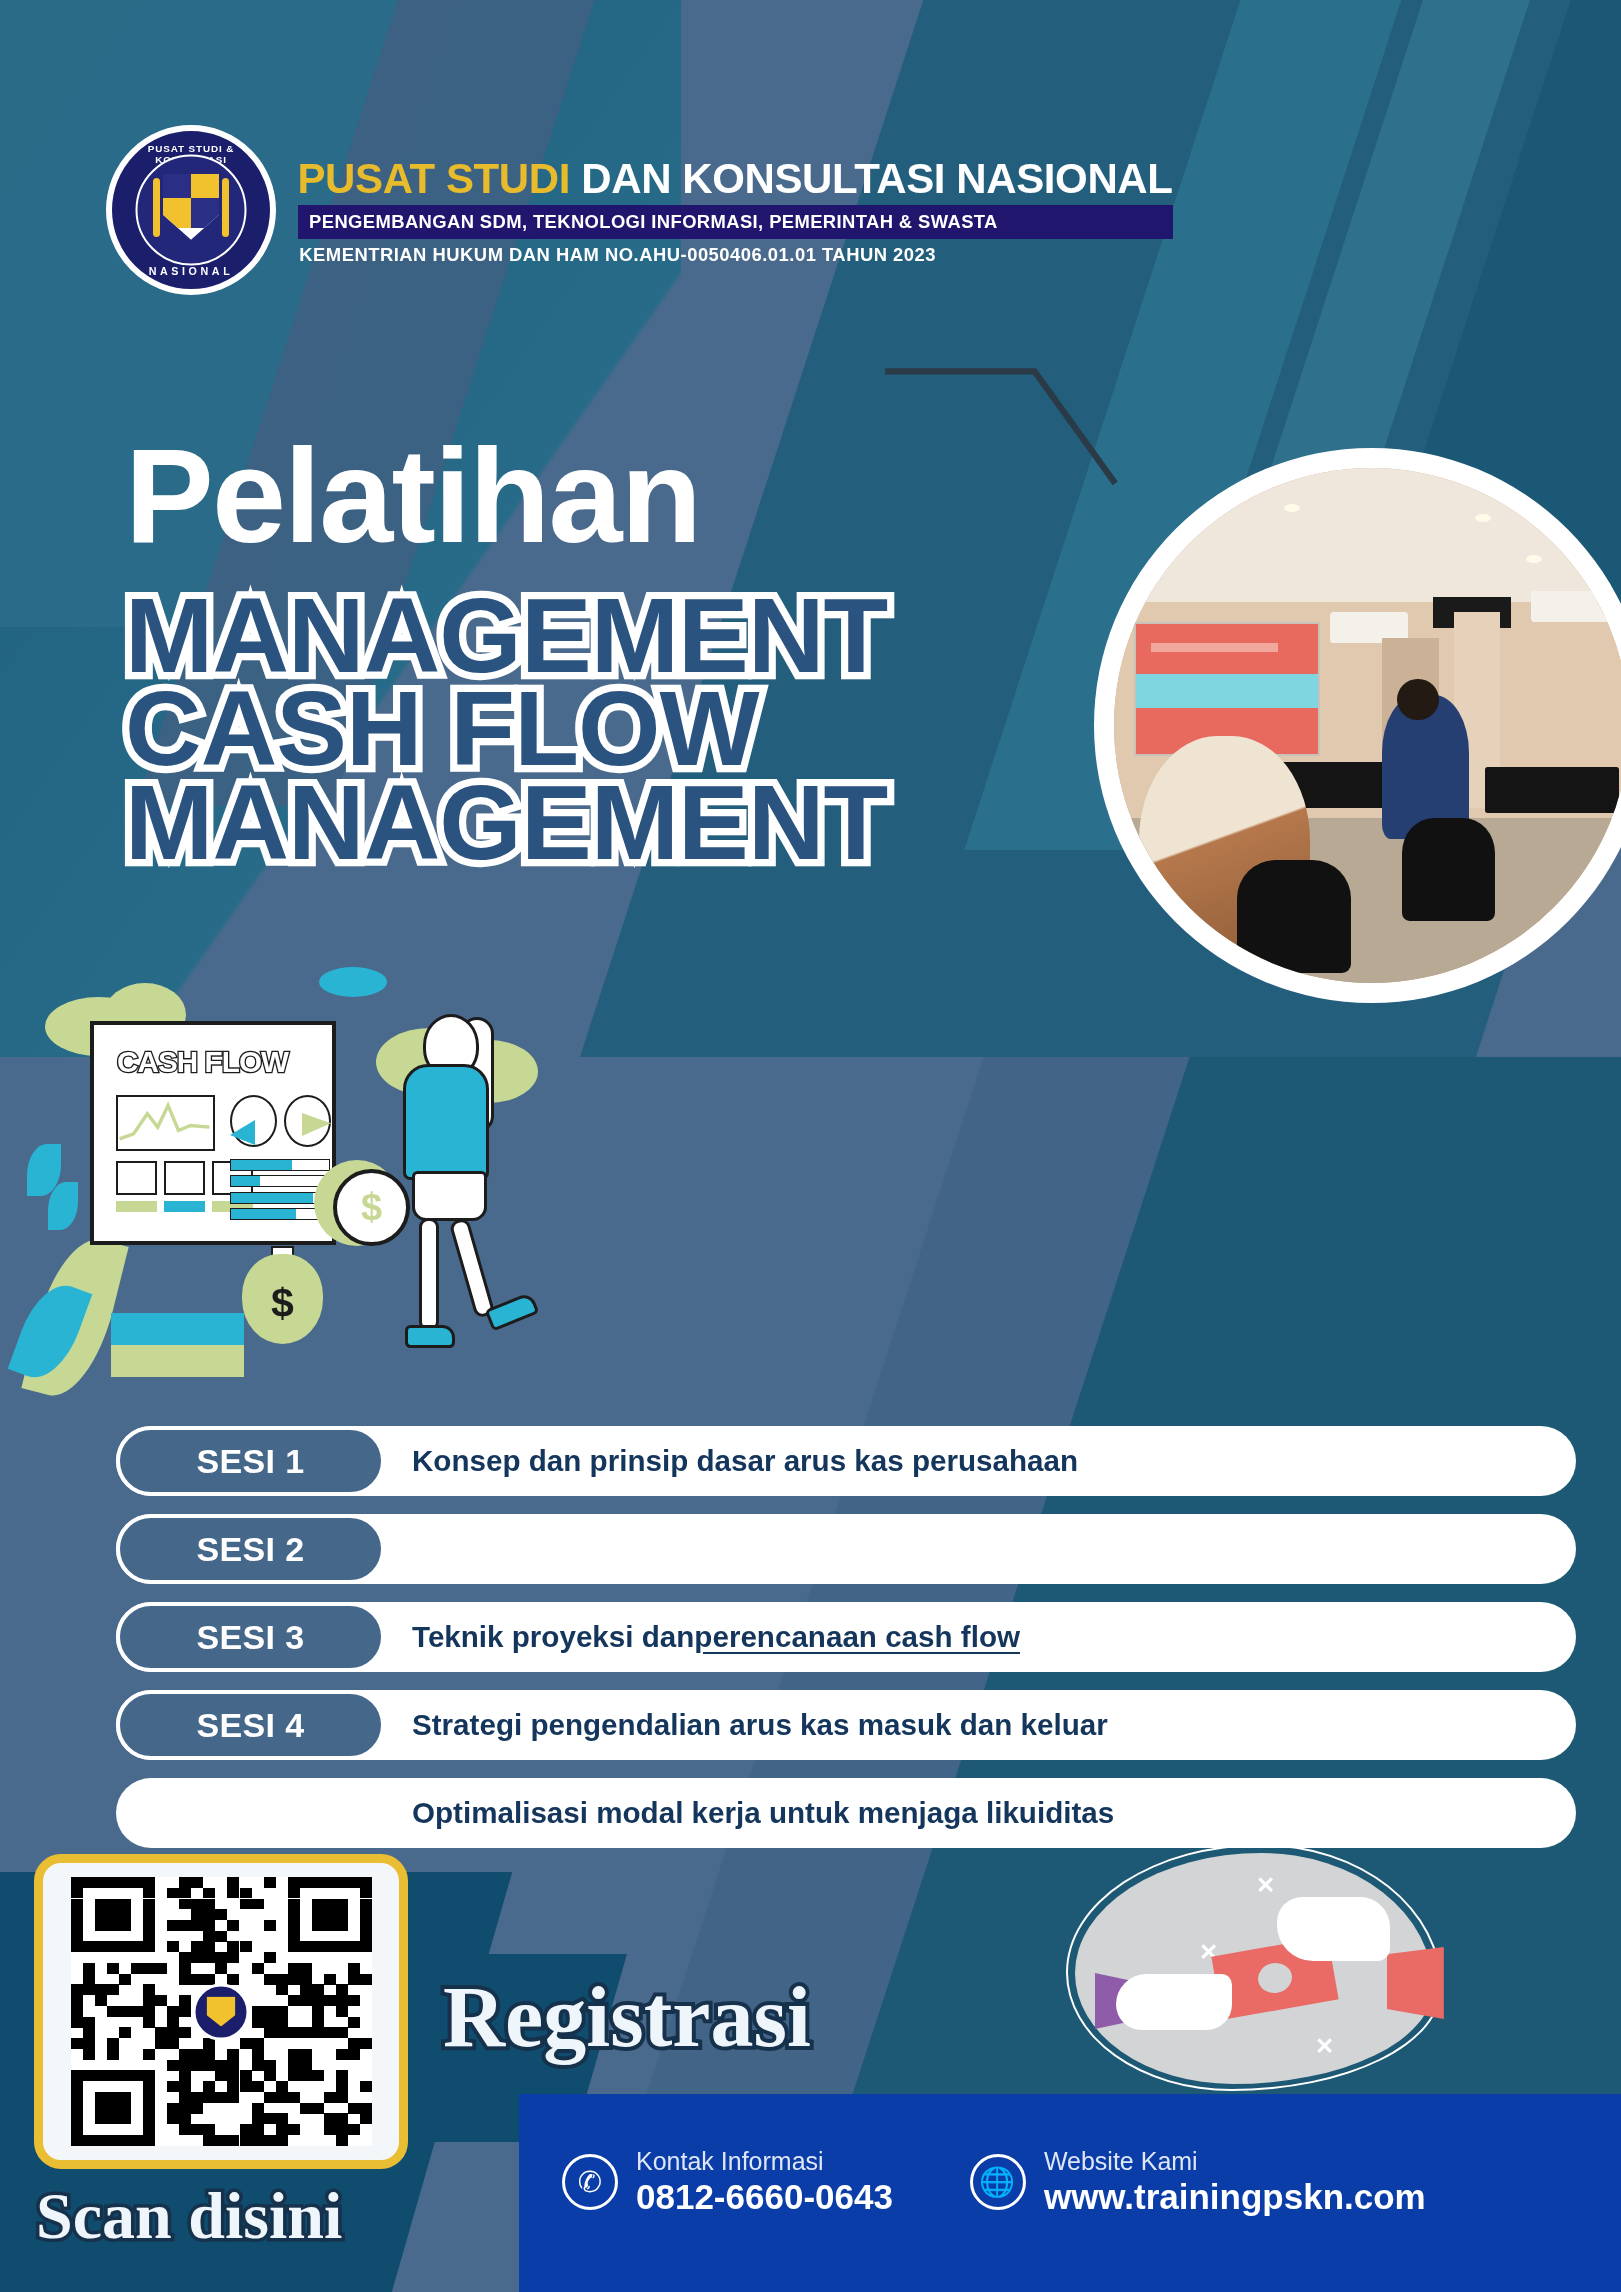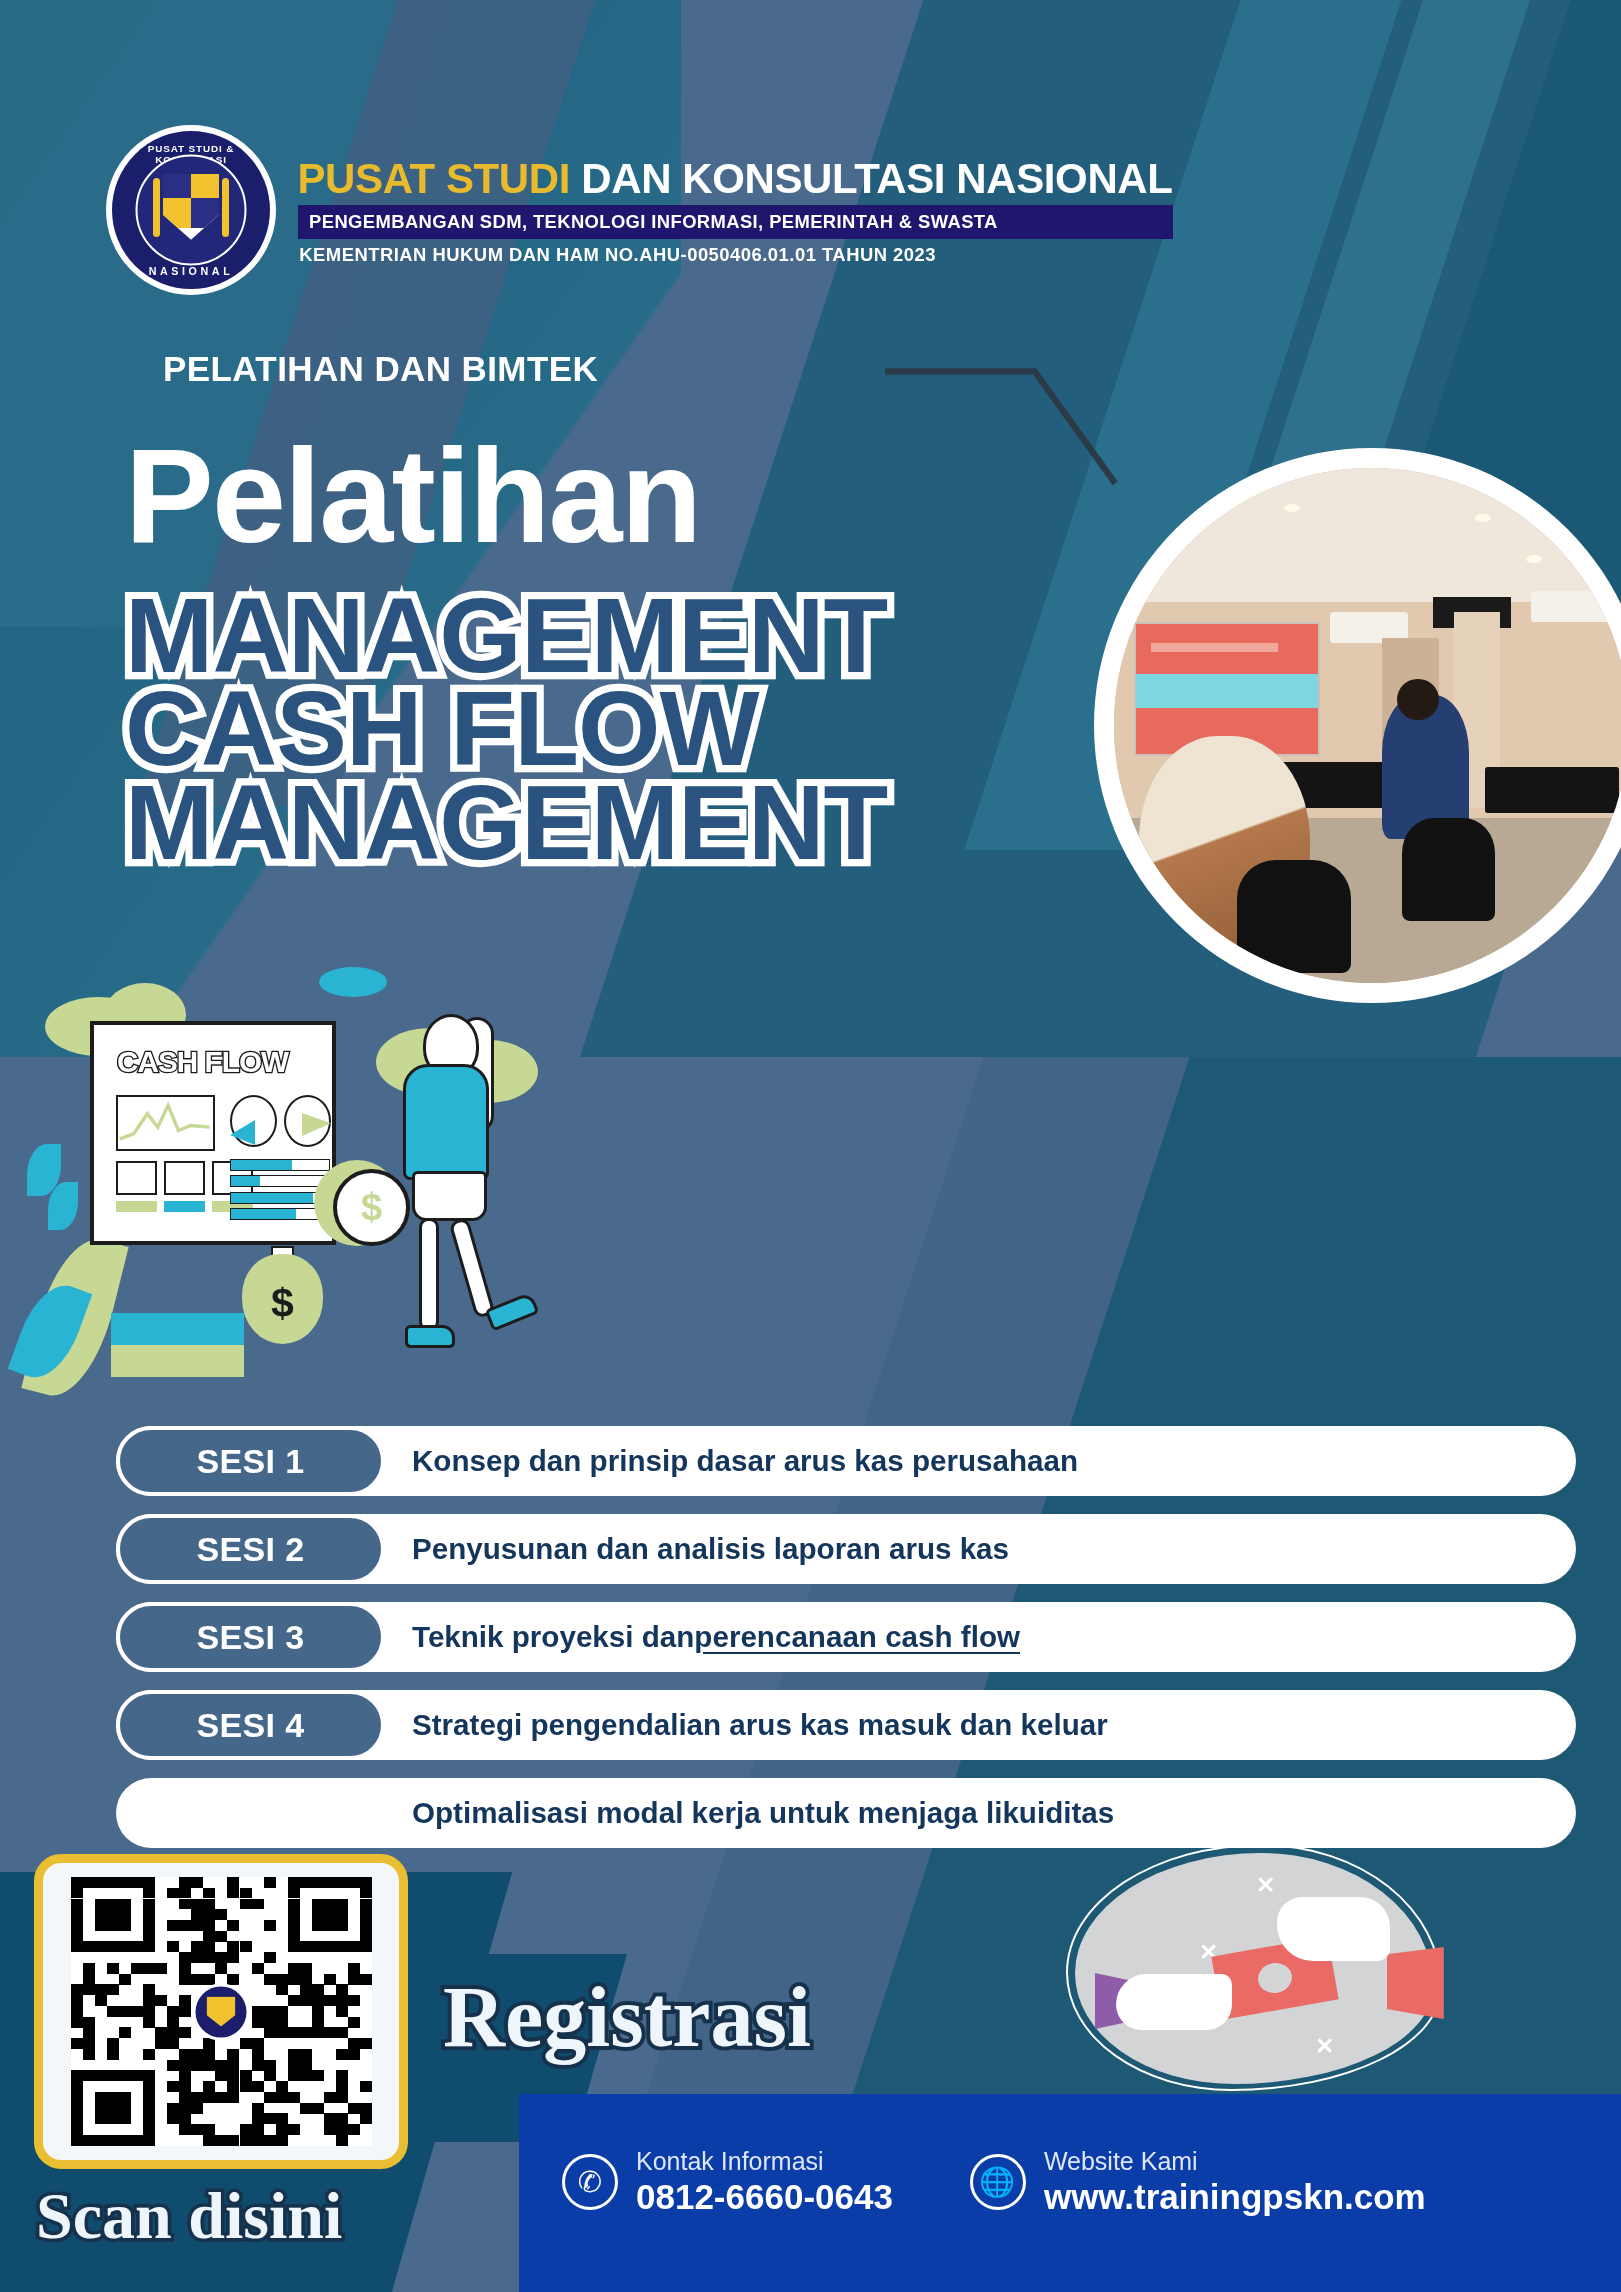--- a/index.html
+++ b/index.html
@@ -346,21 +346,20 @@
       </div>
       <div class="brand-line2">PENGEMBANGAN SDM, TEKNOLOGI INFORMASI, PEMERINTAH &amp; SWASTA</div>
       <div class="brand-line3">KEMENTRIAN HUKUM DAN HAM NO.AHU-0050406.01.01 TAHUN 2023</div>
     </div>
   </div>
 
   <svg class="deco-line" style="left:851px;top:340px;" width="412" height="233" viewBox="0 0 460 260">
     <polyline points="38,35 205,35 295,160" class="deco-line" stroke="#2b3a47" stroke-width="7" fill="none"></polyline>
   </svg>
 
-  <div class="kicker">PELATIHAN DAN BIMTEK</div>
   <div class="title-main">Pelatihan</div>
   <div class="title-sub">
     <span>MANAGEMENT</span>
     <span>CASH FLOW</span>
     <span>MANAGEMENT</span>
   </div>
 
   <div class="photo-wrap">
     <div class="photo">
       <div class="ph-ceil"></div>
@@ -459,24 +458,20 @@
       </div>
       <div class="desc">
         <span>Konsep dan prinsip dasar arus kas perusahaan</span>
           <span class="u"></span>
       </div>
     </div>
     <div class="session">
       <div class="white-bar"></div>
       <div class="pill">
         <span class="pill-label">SESI 2</span>
-      </div>
-      <div class="desc">
-        <span>Penyusunan dan analisis laporan arus kas</span>
-          <span class="u"></span>
       </div>
     </div>
     <div class="session">
       <div class="white-bar"></div>
       <div class="pill">
         <span class="pill-label">SESI 3</span>
       </div>
       <div class="desc">
         <span>Teknik proyeksi dan </span>
           <span class="u">perencanaan cash flow</span>

